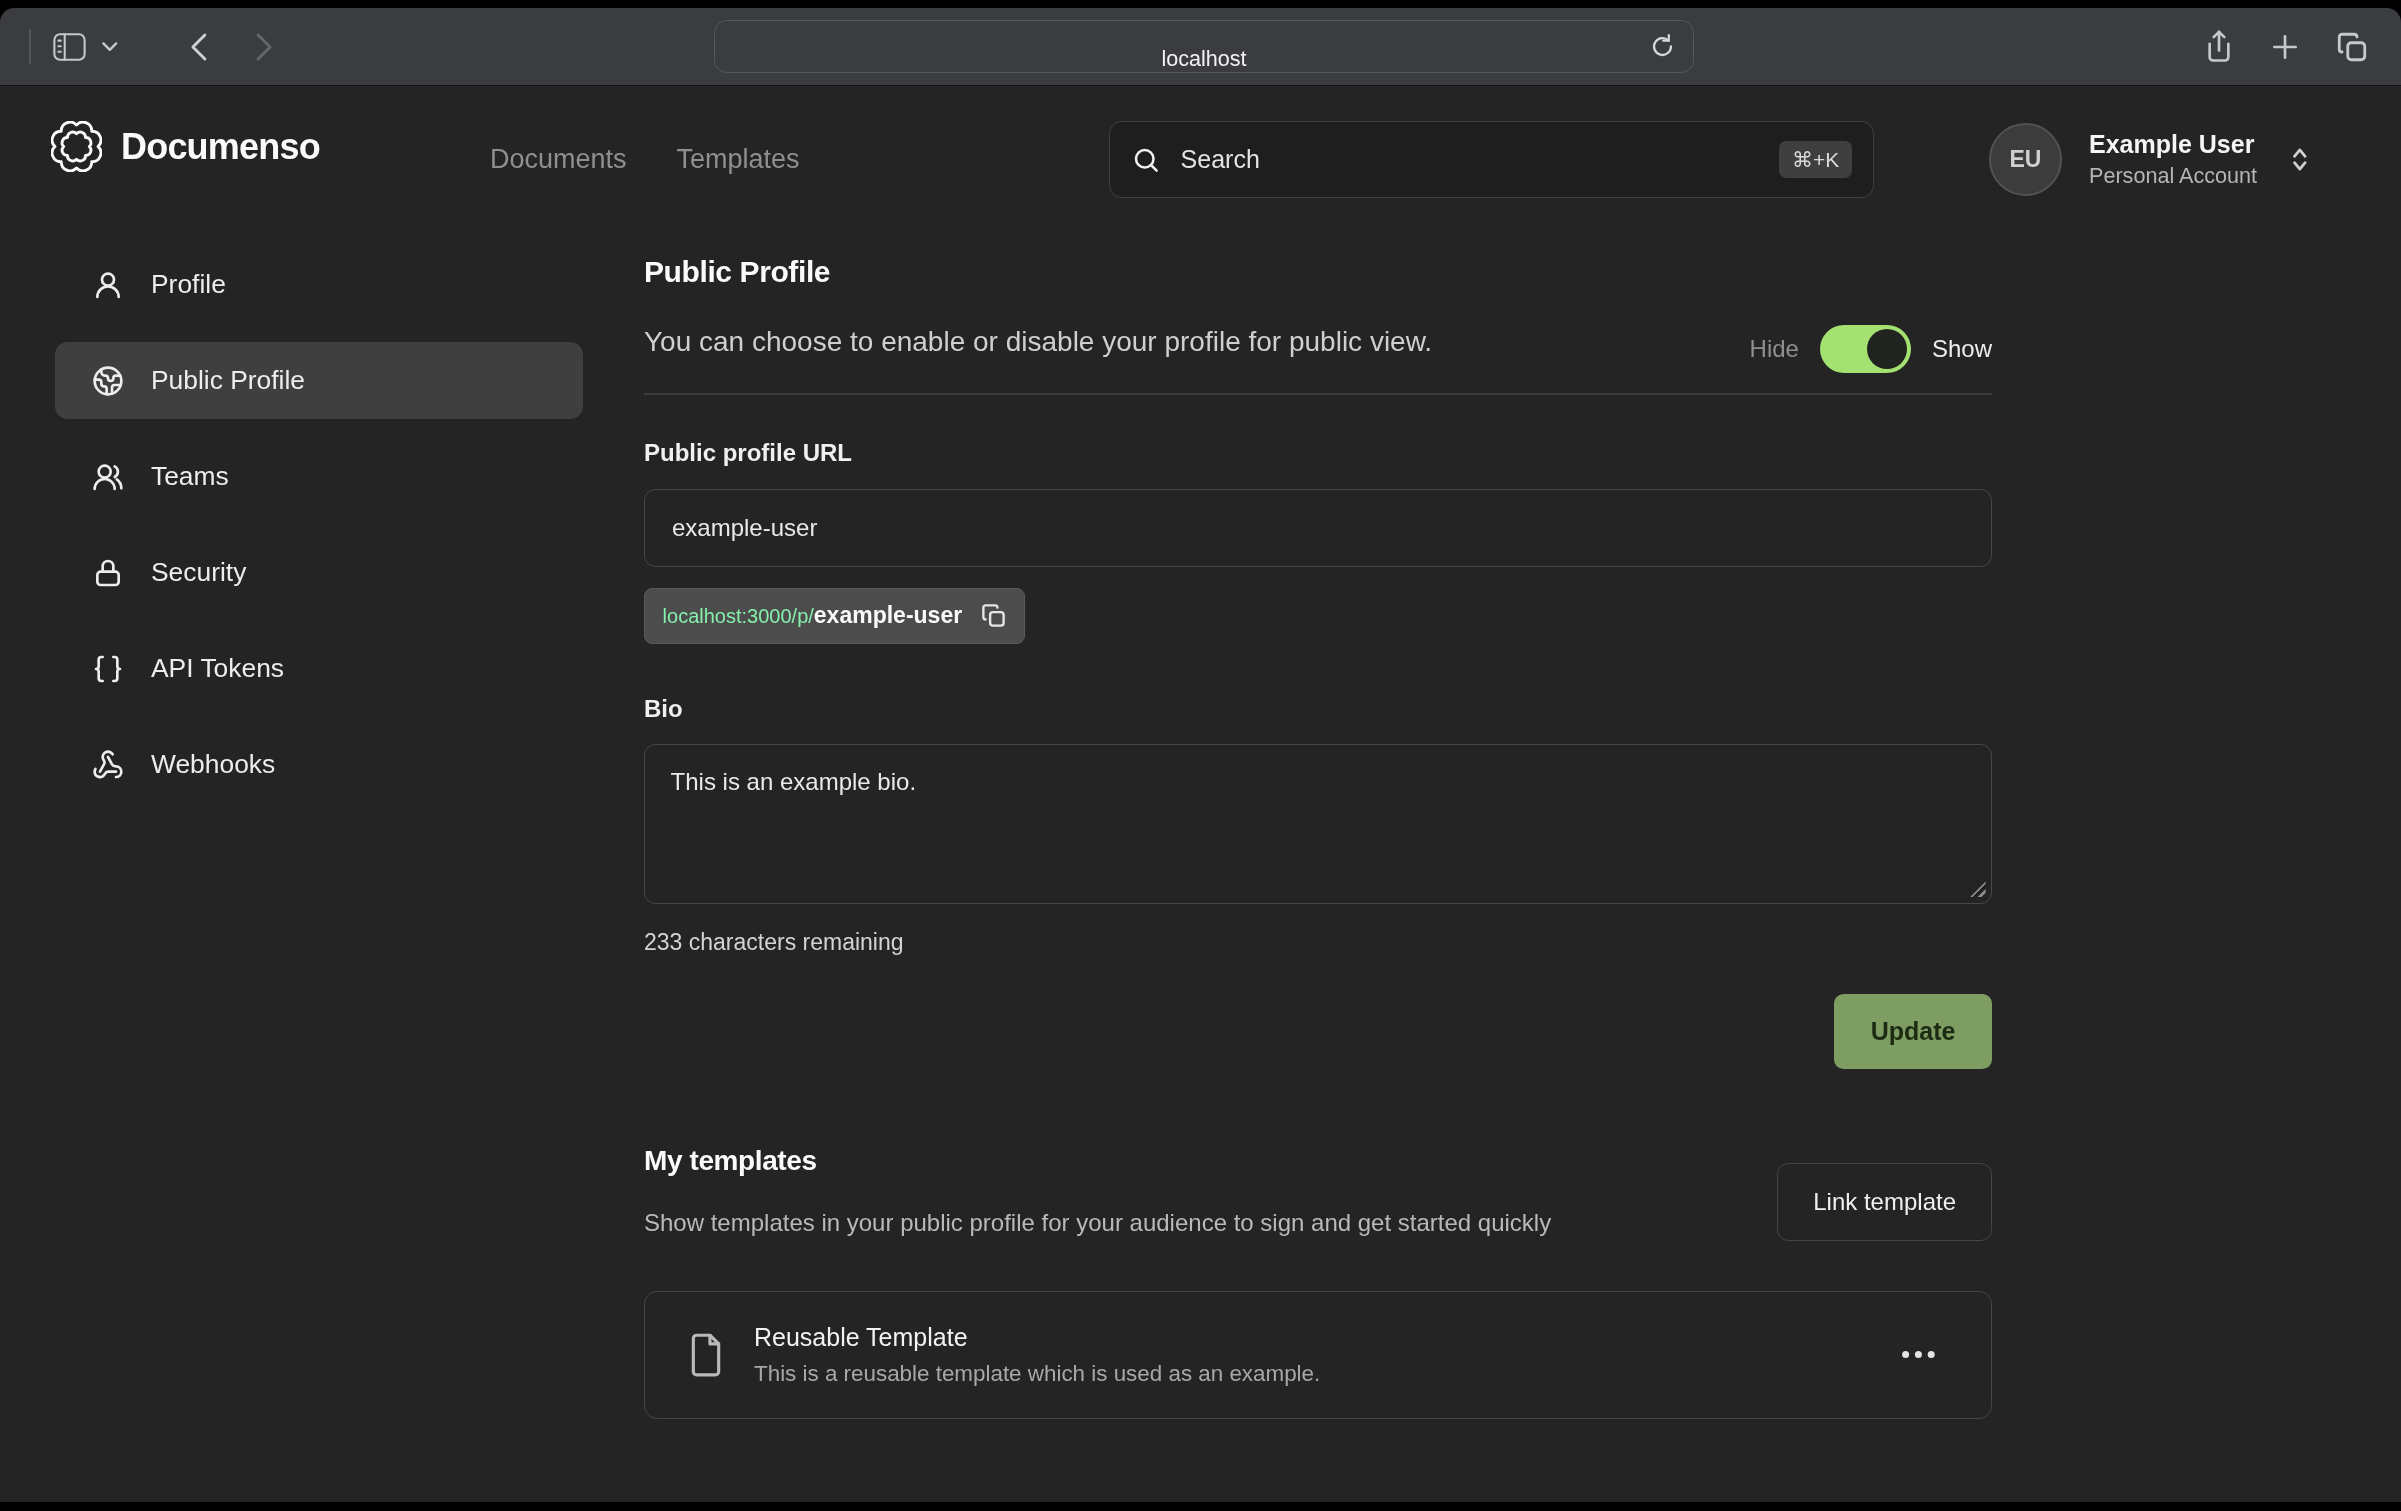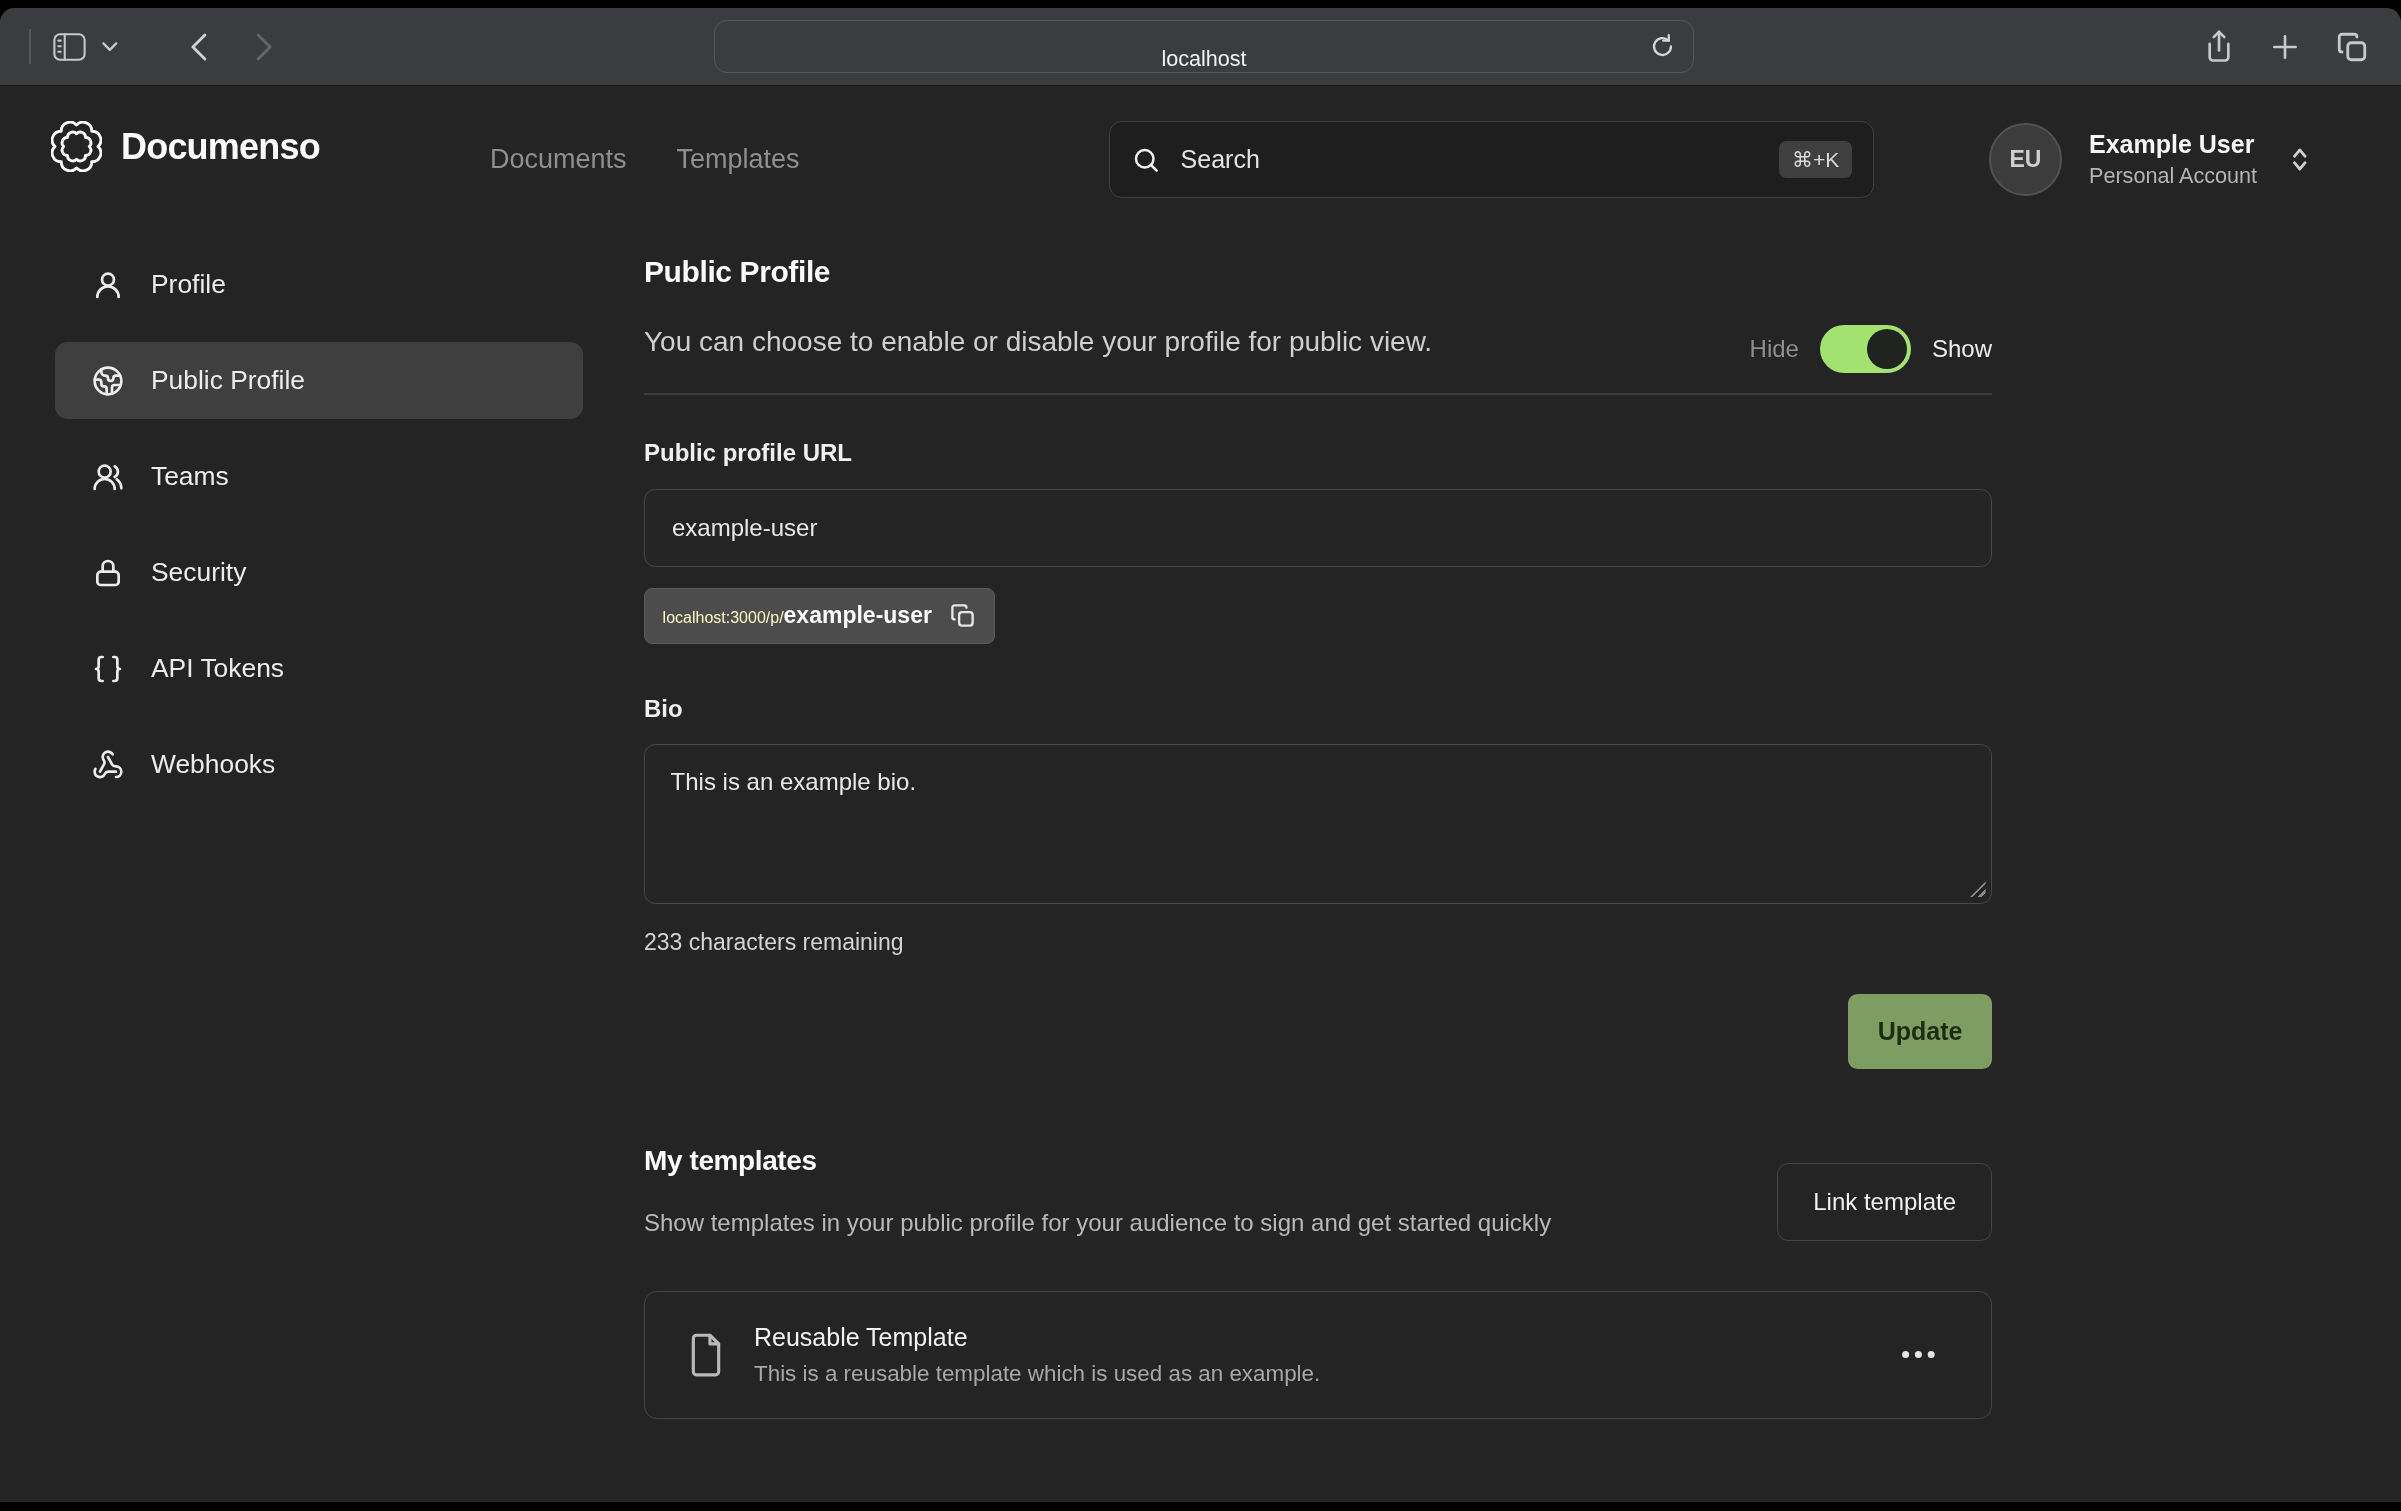--- a/index.html
+++ b/index.html
@@ -58,34 +58,34 @@
   .switch{position:relative;width:91px;height:48px;border-radius:24px;background:#a3e171;cursor:pointer;}
   .switch .knob{position:absolute;top:4px;right:4px;width:40px;height:40px;border-radius:50%;background:#20231f;}
   .divider{margin-top:35px;height:1.6px;background:#3c3c3c;}
 
   .field-label{margin-top:44px;font-size:24px;font-weight:700;color:#f0f0f0;}
   .text-input{margin-top:22.4px;width:100%;height:78px;box-sizing:border-box;border:1.6px solid #474747;
               border-radius:11.2px;background:transparent;padding:0 27px;font-size:24px;color:#e9e9e9;
               font-family:"Liberation Sans",sans-serif;outline:none;}
   .url-pill{margin-top:21px;display:inline-flex;align-items:center;gap:17.6px;height:54px;padding:0 17.6px;
             background:#4c4c4c;border:1.6px solid #5a5a5a;border-radius:8px;cursor:pointer;}
-  .url-prefix{font-size:16px;color:#fef9c3;}
+  .url-prefix{font-size:20px;color:#86efac;}
   .url-slug{font-size:23px;font-weight:700;color:#fafafa;}
 
   .bio-wrap{position:relative;margin-top:21px;}
   .bio{width:100%;height:160px;box-sizing:border-box;border:1.6px solid #474747;border-radius:11.2px;
        background:transparent;padding:21px 25.6px;font-size:24px;color:#e9e9e9;resize:none;
        font-family:"Liberation Sans",sans-serif;outline:none;line-height:1.35;}
   .resize-handle{position:absolute;right:6.4px;bottom:9.6px;width:16px;height:16px;
        background:repeating-linear-gradient(135deg,transparent 0 4px,#8a8a8a 4px 6.4px);
        clip-path:polygon(100% 0,0 100%,100% 100%);}
   .remaining{margin-top:22.4px;font-size:23px;color:#d4d4d4;}
 
   .update-row{margin-top:38px;display:flex;justify-content:flex-end;}
-  .update-btn{width:144px;height:75px;border:none;border-radius:9.6px;background:#7e9d62;color:#1d2b12;
+  .update-btn{width:158px;height:75px;border:none;border-radius:9.6px;background:#7e9d62;color:#1d2b12;
               font-size:25px;font-weight:600;font-family:"Liberation Sans",sans-serif;cursor:pointer;}
 
   .templates-head{margin-top:76px;display:flex;justify-content:space-between;align-items:flex-start;}
   .h2{margin:0;font-size:28px;font-weight:700;color:#fafafa;letter-spacing:-0.4px;}
   .templates-desc{margin-top:26.4px;font-size:24px;color:#b9b9b9;max-width:1048px;line-height:1.55;}
   .link-btn{margin-top:17.6px;height:78px;padding:0 35px;background:transparent;border:1.6px solid #454545;
             border-radius:11.2px;color:#f0f0f0;font-size:24px;font-weight:500;
             font-family:"Liberation Sans",sans-serif;cursor:pointer;}
 
   .template-card{margin-top:50px;height:128px;border:1.6px solid #454545;border-radius:12.8px;

